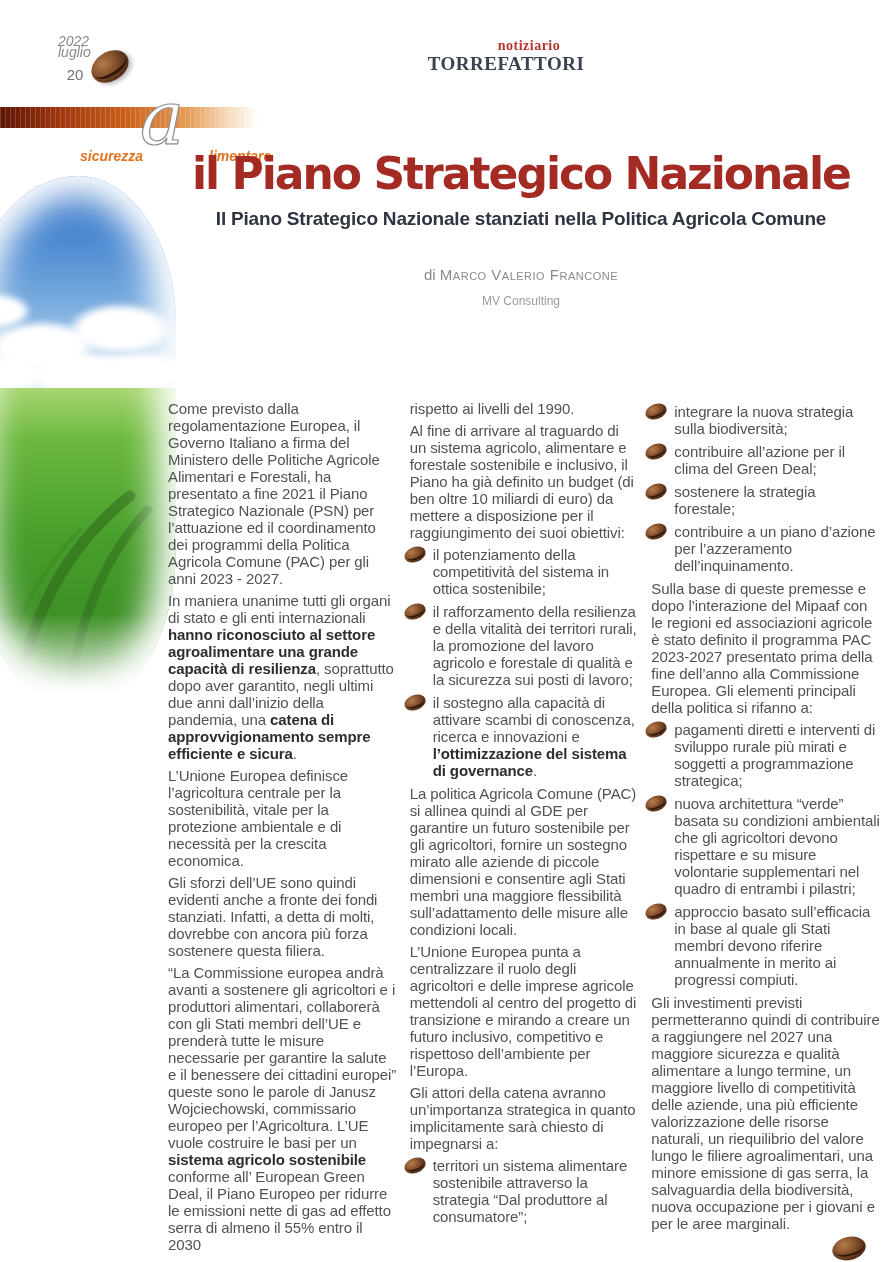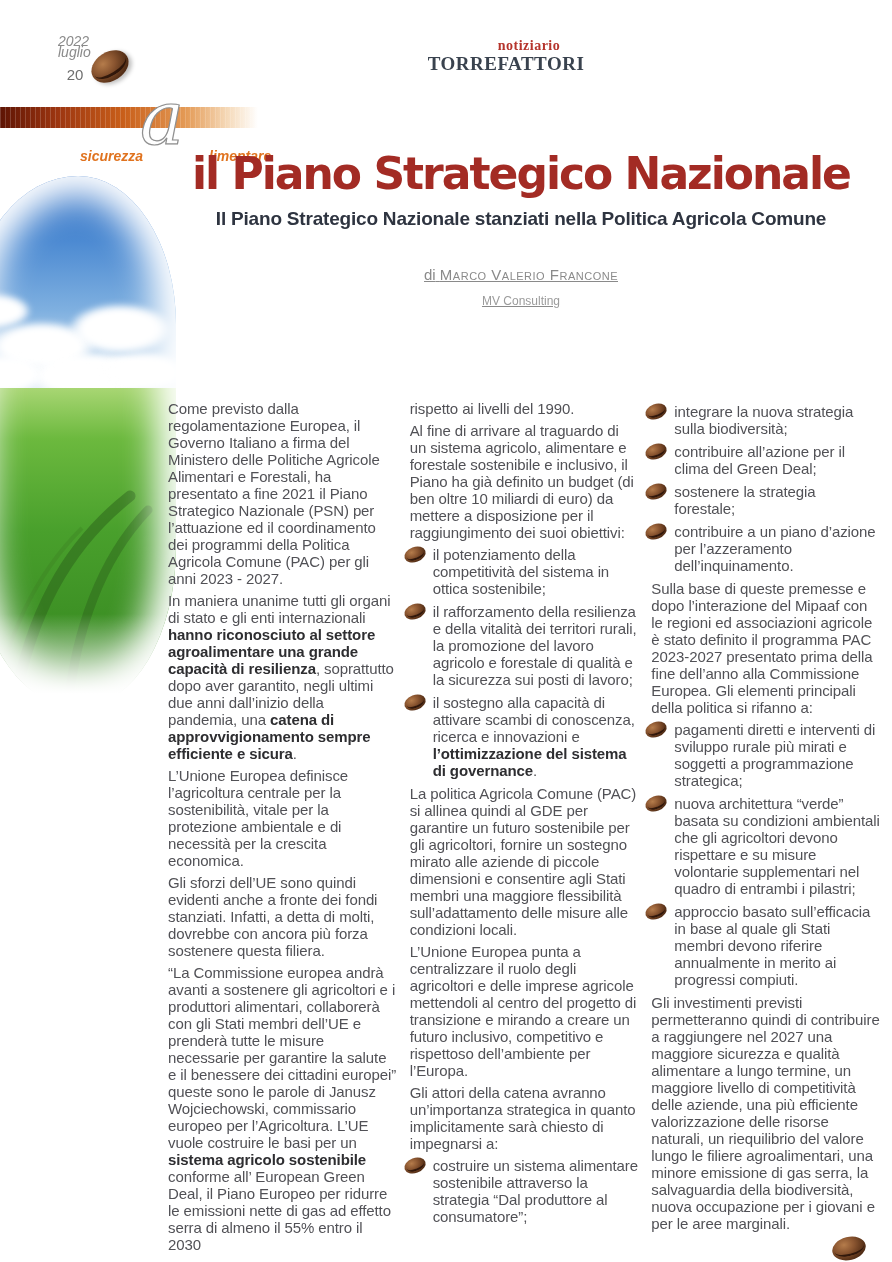--- a/index.html
+++ b/index.html
@@ -58,21 +58,21 @@
   .vignette{position:absolute;inset:-2px;border-radius:52% 48% 46% 50% / 26% 28% 30% 32%;
       box-shadow:inset 0 0 34px 22px #fff;}
   .photo-fade{position:absolute;left:-6px;right:-6px;bottom:-8px;height:100px;
       background:linear-gradient(180deg,rgba(255,255,255,0) 0%,#fff 80%);}
 
   
   .headline{position:absolute;left:150px;top:148px;width:742px;text-align:center;}
   .title{font-family:"DejaVu Sans","Liberation Sans",sans-serif;font-weight:bold;
       font-size:44px;line-height:51px;letter-spacing:-2px;color:#a32b24;white-space:nowrap;}
   .subtitle{margin-top:9px;font-weight:bold;font-size:19px;letter-spacing:-.2px;color:#2e3440;white-space:nowrap;}
-  .byline{margin-top:36px;font-size:15px;color:#8a8a8a;text-decoration:underline;}
+  .byline{margin-top:36px;font-size:15px;color:#8a8a8a;}
   .byline .author{font-variant:small-caps;letter-spacing:.5px;}
   .company{font-size:12px;color:#9b9b9b;margin-top:11px;}
 
   
   .columns{position:absolute;left:168px;top:400px;width:712px;display:flex;gap:13px;}
   .col{flex:1;min-width:0;font-size:15px;line-height:17px;letter-spacing:-.1px;color:#515156;}
   .block{margin:0 0 5px 0;}
   .bullet{position:relative;padding-left:23px;margin:3px 0 6px 0;}
   .runs .b{font-weight:bold;color:#2e2e31;}
   .end-mark{text-align:right;padding-right:14px;margin-top:4px;}
@@ -154,21 +154,21 @@
             <span class="crease"></span>
           </span><span class="runs"><span>il rafforzamento della resilienza e della vitalità dei territori rurali, la promozione del lavoro agricolo e forestale di qualità e la sicurezza sui posti di lavoro;</span></span></div>
         <div class="block bullet"><span class="bean bean-bullet">
             <span class="crease"></span>
           </span><span class="runs"><span>il sostegno alla capacità di attivare scambi di conoscenza, ricerca e innovazioni e </span><span class="b">l’ottimizzazione del sistema di governance</span><span>.</span></span></div>
         <div class="block para"><span class="runs"><span>La politica Agricola Comune (PAC) si allinea quindi al GDE per garantire un futuro sostenibile per gli agricoltori, fornire un sostegno mirato alle aziende di piccole dimensioni e consentire agli Stati membri una maggiore flessibilità sull’adattamento delle misure alle condizioni locali.</span></span></div>
         <div class="block para"><span class="runs"><span>L’Unione Europea punta a centralizzare il ruolo degli agricoltori e delle imprese agricole mettendoli al centro del progetto di transizione e mirando a creare un futuro inclusivo, competitivo e rispettoso dell’ambiente per l’Europa.</span></span></div>
         <div class="block para"><span class="runs"><span>Gli attori della catena avranno un’importanza strategica in quanto implicitamente sarà chiesto di impegnarsi a:</span></span></div>
         <div class="block bullet"><span class="bean bean-bullet">
             <span class="crease"></span>
-          </span><span class="runs"><span>costruire un sistema alimentare sostenibile attraverso la strategia “Dal produttore al consumatore”;</span></span></div>
+          </span><span class="runs"><span>territori un sistema alimentare sostenibile attraverso la strategia “Dal produttore al consumatore”;</span></span></div>
       </div>
       <div class="col">
         <div class="block bullet"><span class="bean bean-bullet">
             <span class="crease"></span>
           </span><span class="runs"><span>integrare la nuova strategia sulla biodiversità;</span></span></div>
         <div class="block bullet"><span class="bean bean-bullet">
             <span class="crease"></span>
           </span><span class="runs"><span>contribuire all’azione per il clima del Green Deal;</span></span></div>
         <div class="block bullet"><span class="bean bean-bullet">
             <span class="crease"></span>

